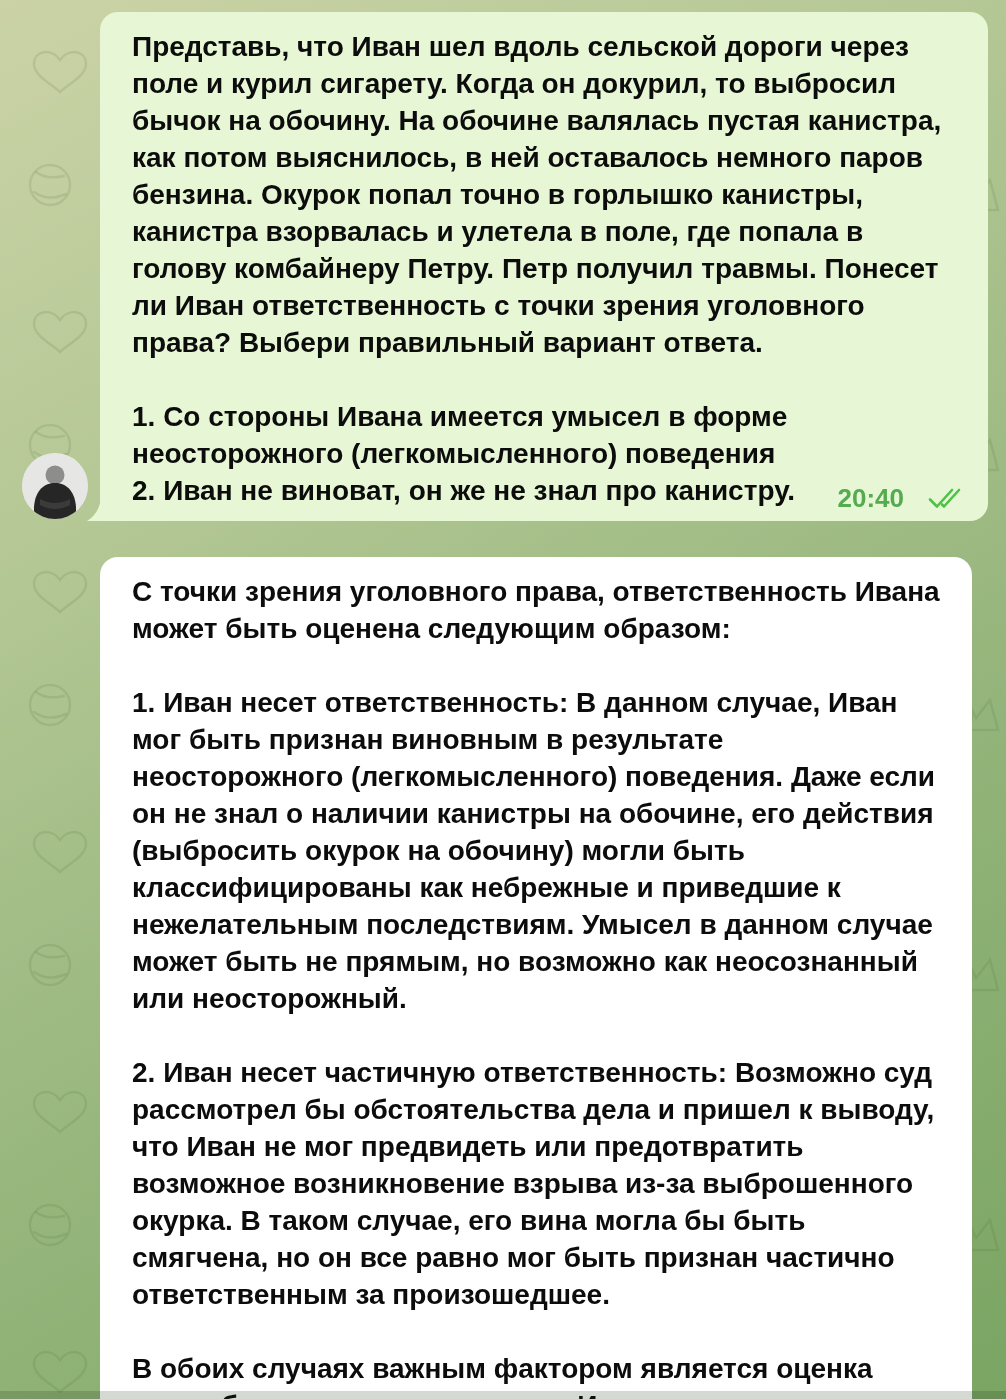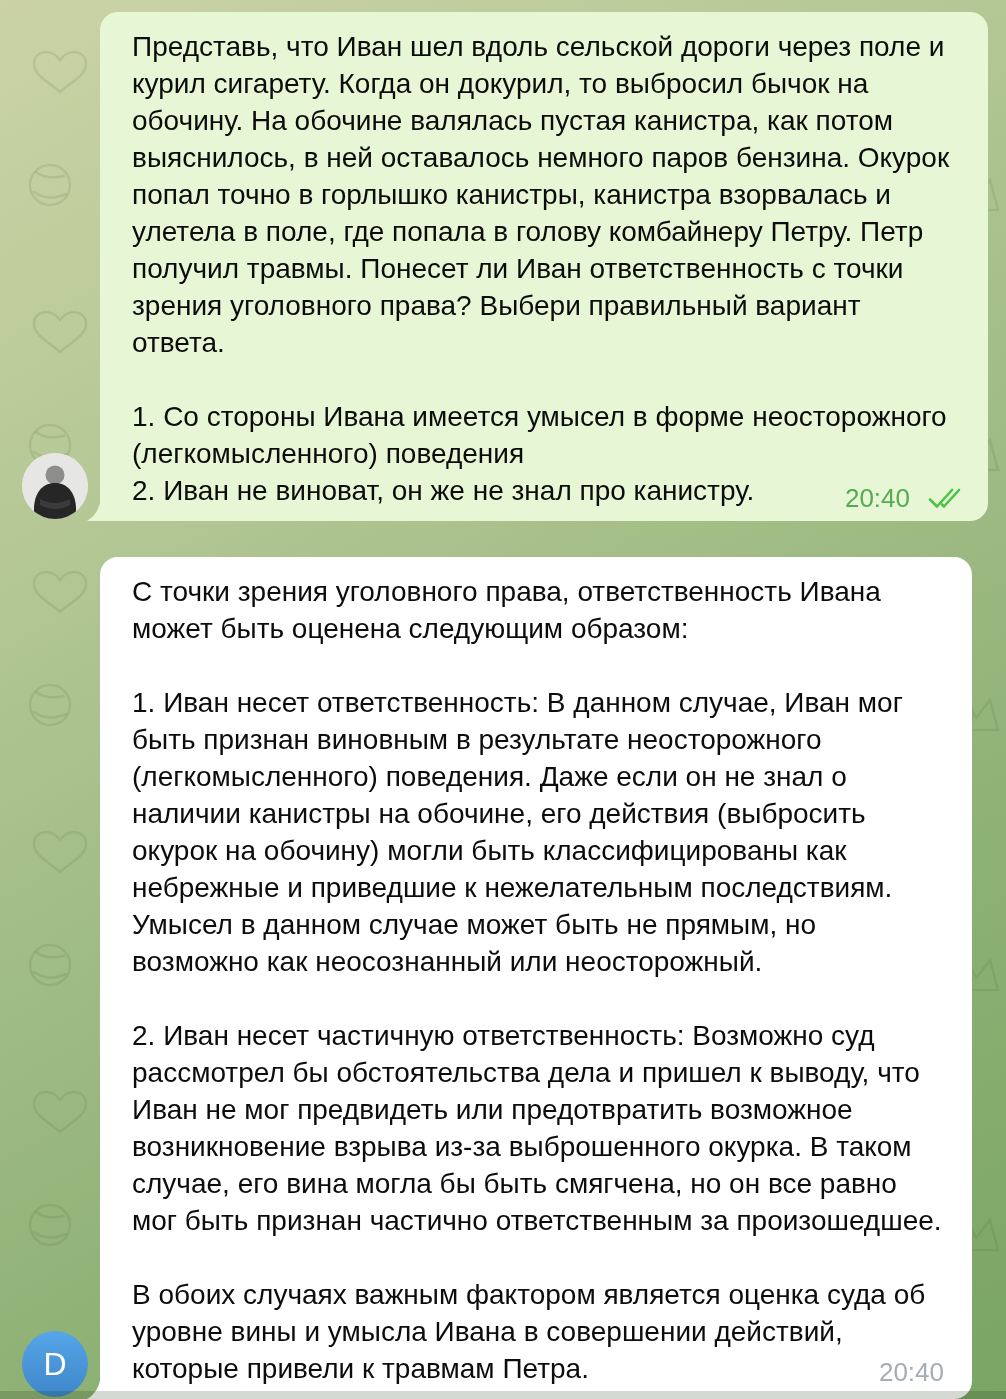--- a/index.html
+++ b/index.html
@@ -20,26 +20,27 @@
     background:linear-gradient(180deg,#56a6e9 0%,#3e86c9 100%);
     display:flex;align-items:center;justify-content:center;
     color:#ffffff;font-size:32px;font-weight:400;
   }
   .bubble{
     position:relative;margin-left:12px;
     border-radius:18px;border-bottom-left-radius:0;
     padding:16px 30px 12px 32px;
     font-size:28px;line-height:37px;color:#0c0c0c;
     box-sizing:border-box;
+    font-weight:bold;
   }
   .bubble-out{width:888px;background:#e7f7d5;}
   .bubble-in{width:872px;background:#ffffff;margin-top:18px;}
   .msg-text{white-space:pre-wrap;}
   .tail{position:absolute;left:-13px;bottom:0;}
-  .meta{position:absolute;right:26px;bottom:10px;display:flex;align-items:center;gap:18px;}
+  .meta{position:absolute;right:26px;bottom:10px;display:flex;align-items:center;gap:24px;}
   .time{font-size:26px;line-height:26px;}
   .time-out{color:#55ab4f;}
   .time-in{color:#a4adb6;}
   .bottom-strip{position:absolute;left:0;right:0;bottom:0;height:8px;background:rgba(23,46,10,0.18);z-index:2;}
 </style>
 </head>
 <body>
 
 <svg class="pattern-layer" width="1006" height="1399">
   <defs>

